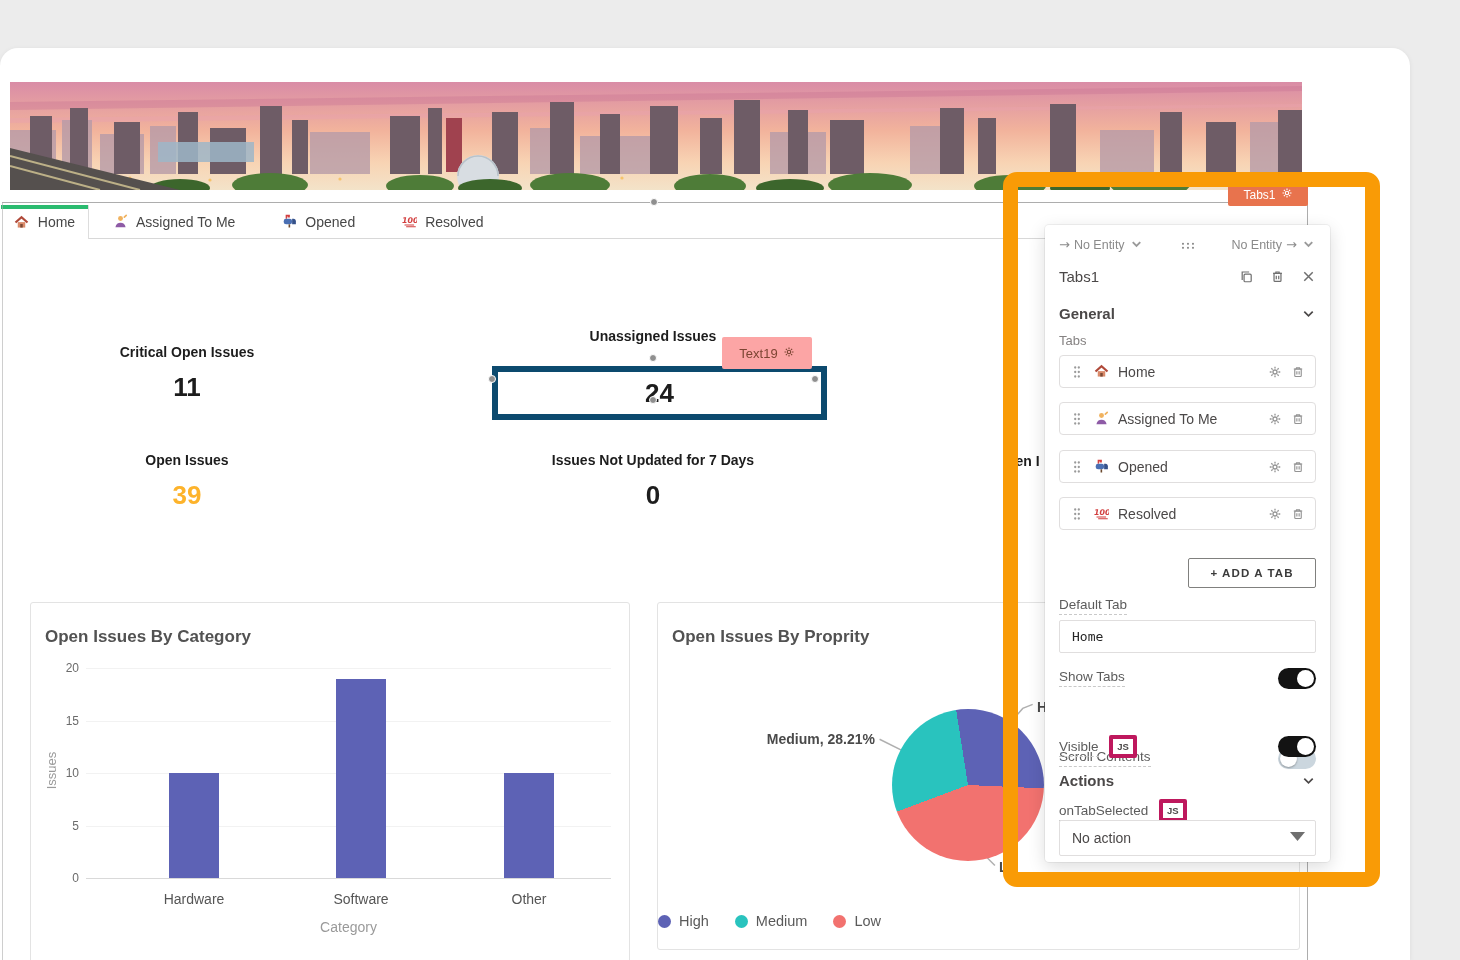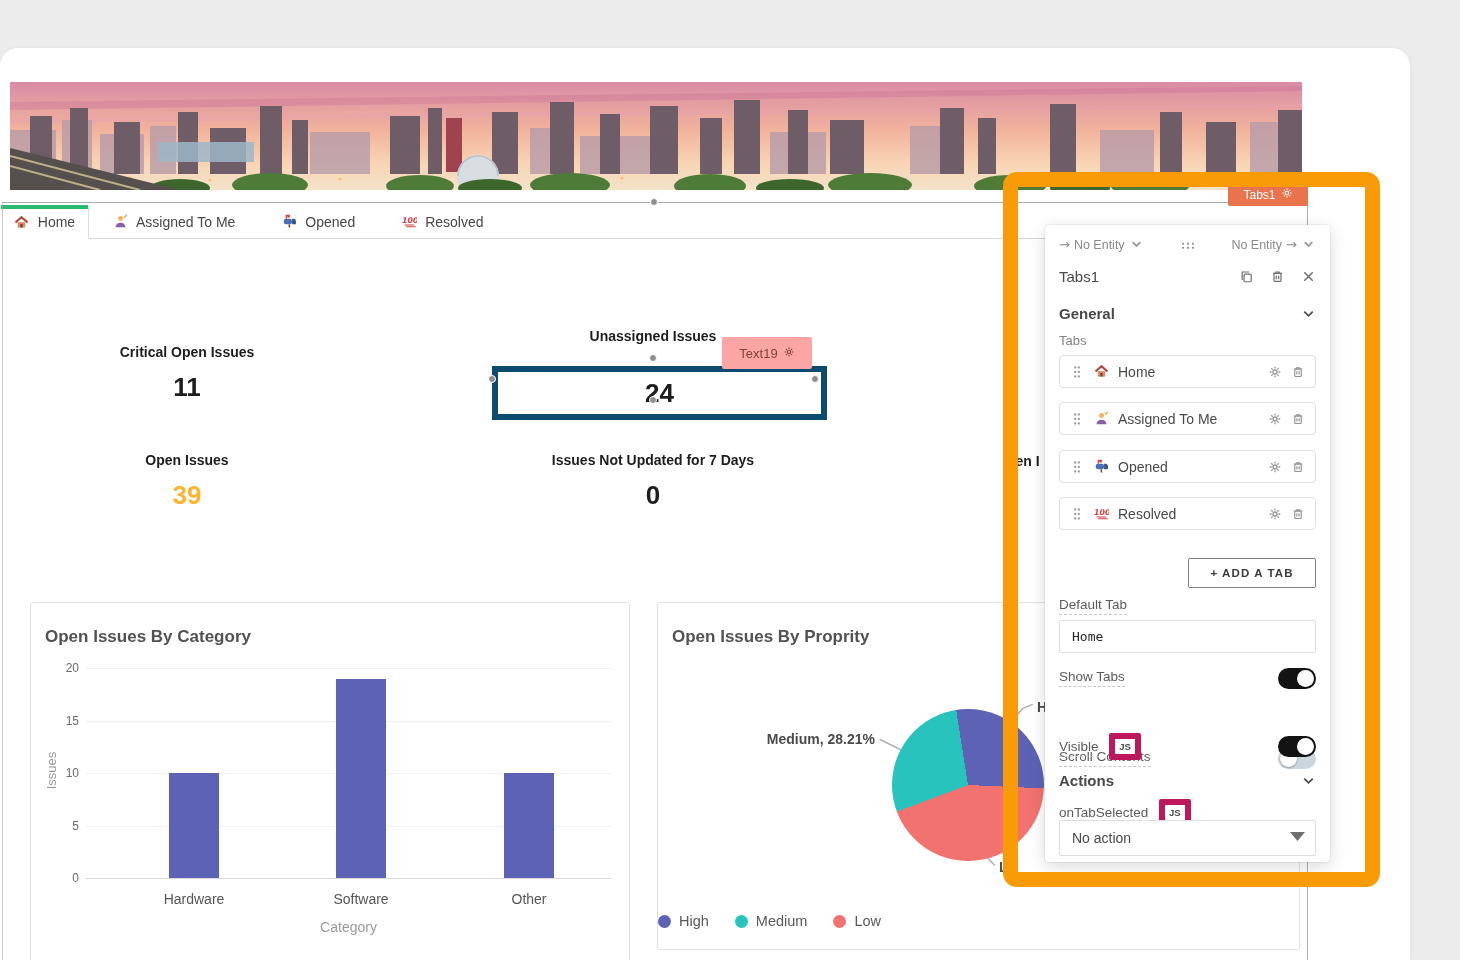--- a/index.html
+++ b/index.html
@@ -80,21 +80,21 @@
   .dashed{display:inline-block;border-bottom:1px dashed #C9C9C9;padding-bottom:2px;color:#5C5C5C;font-size:13.5px;}
   .pinput{top:395px;height:33px;border:1px solid #E0DEDE;border-radius:2px;background:#fff;box-sizing:border-box;
           font-family:"DejaVu Sans Mono",monospace;font-size:13px;color:#262626;padding:0 12px;width:257px;}
   .togrow{height:24px;display:flex;align-items:center;justify-content:space-between;}
   .toggle{width:38px;height:21px;border-radius:11px;background:#CBD6DE;position:relative;cursor:pointer;flex:0 0 auto;}
   .toggle::after{content:'';position:absolute;width:17px;height:17px;border-radius:50%;background:#fff;top:2px;left:2px;
                  box-shadow:0 1px 2px rgba(0,0,0,.3);}
   .toggle.on{background:#131313;}
   .toggle.on::after{left:19px;}
   .jschip{display:inline-flex;align-items:center;justify-content:center;height:15px;padding:0 4px;margin-left:7px;
-          border:6px solid #be185d;border-radius:2px;font-size:9.5px;font-weight:700;color:#4B4848;background:#fff;vertical-align:1px;}
+          border:4px solid #be185d;border-radius:2px;font-size:9.5px;font-weight:700;color:#4B4848;background:#fff;vertical-align:1px;}
   .ddown{top:595px;height:34px;border:1px solid #E0DEDE;border-radius:2px;background:#fff;display:flex;align-items:center;
          justify-content:space-between;padding:0 10px 0 12px;font-size:14px;color:#4B4848;cursor:pointer;}
   
   .annotation{position:absolute;left:1003px;top:172px;width:377px;height:715px;border:15px solid #F99B06;
               border-radius:14px;box-sizing:border-box;z-index:60;pointer-events:none;}
   .drag-c{display:flex;color:#9A9A9A;}
   .drag-c svg{width:8px;height:14px;}
 </style>
 </head>
 <body>

